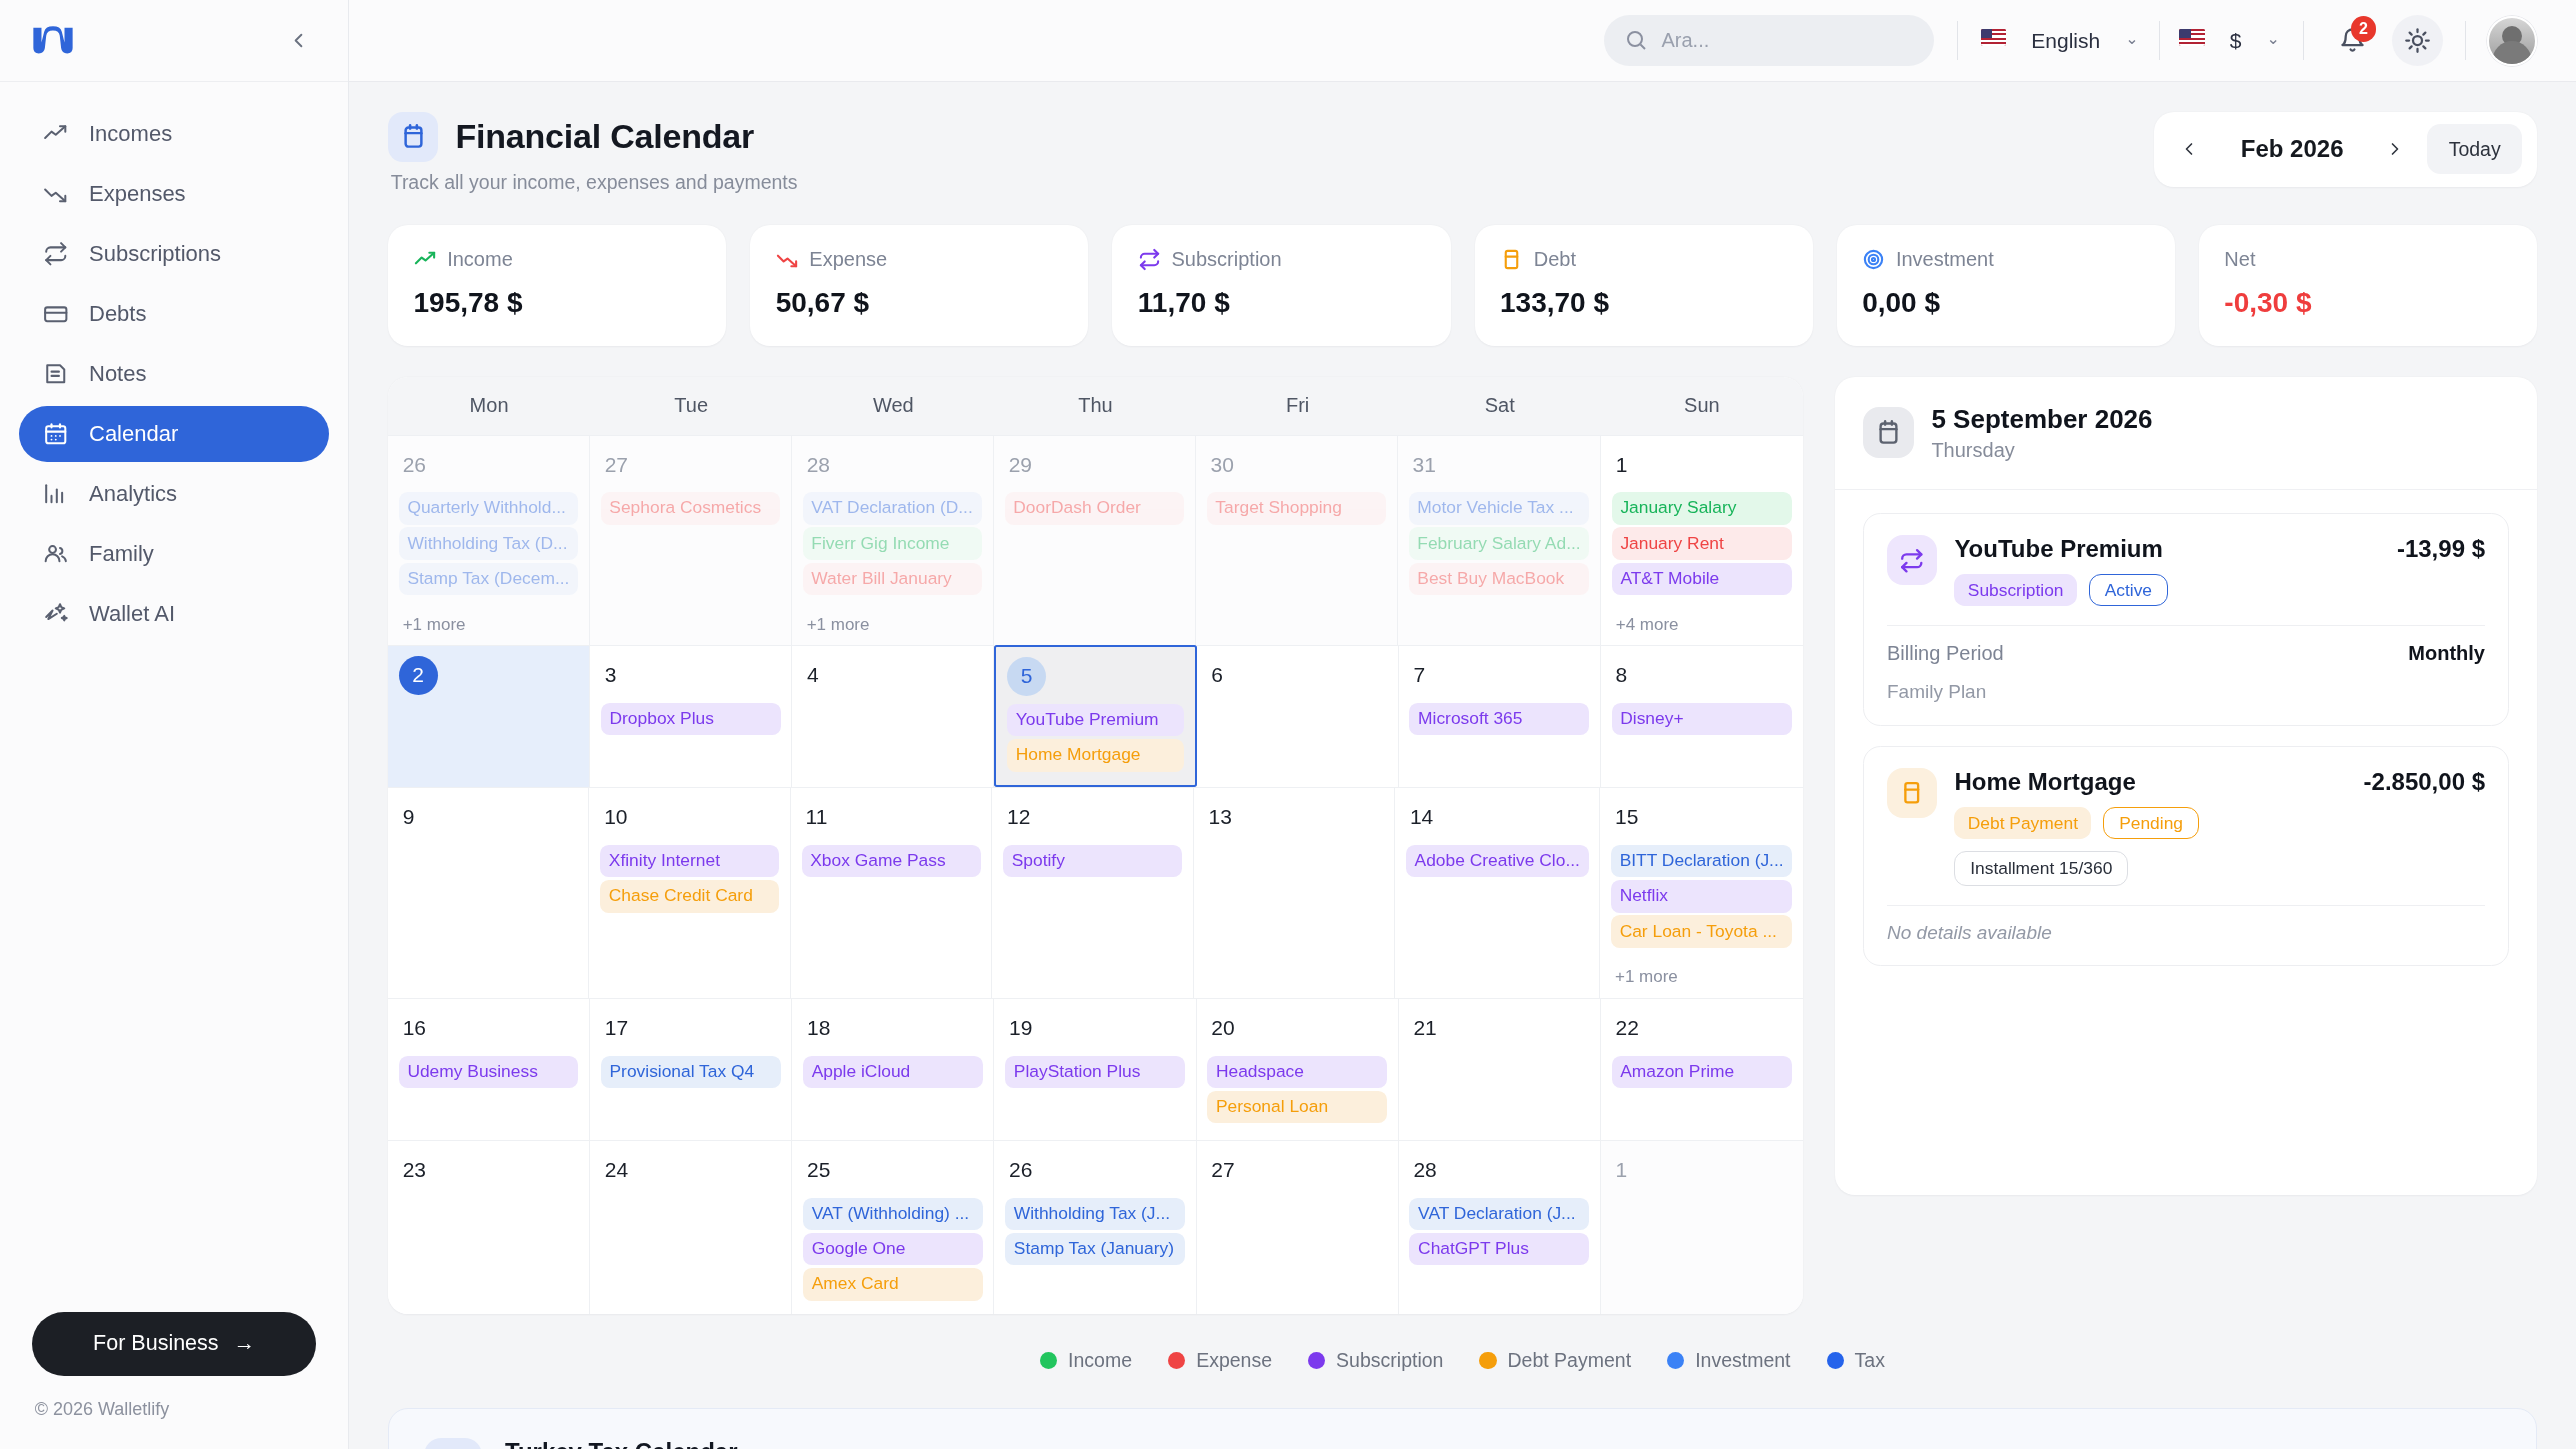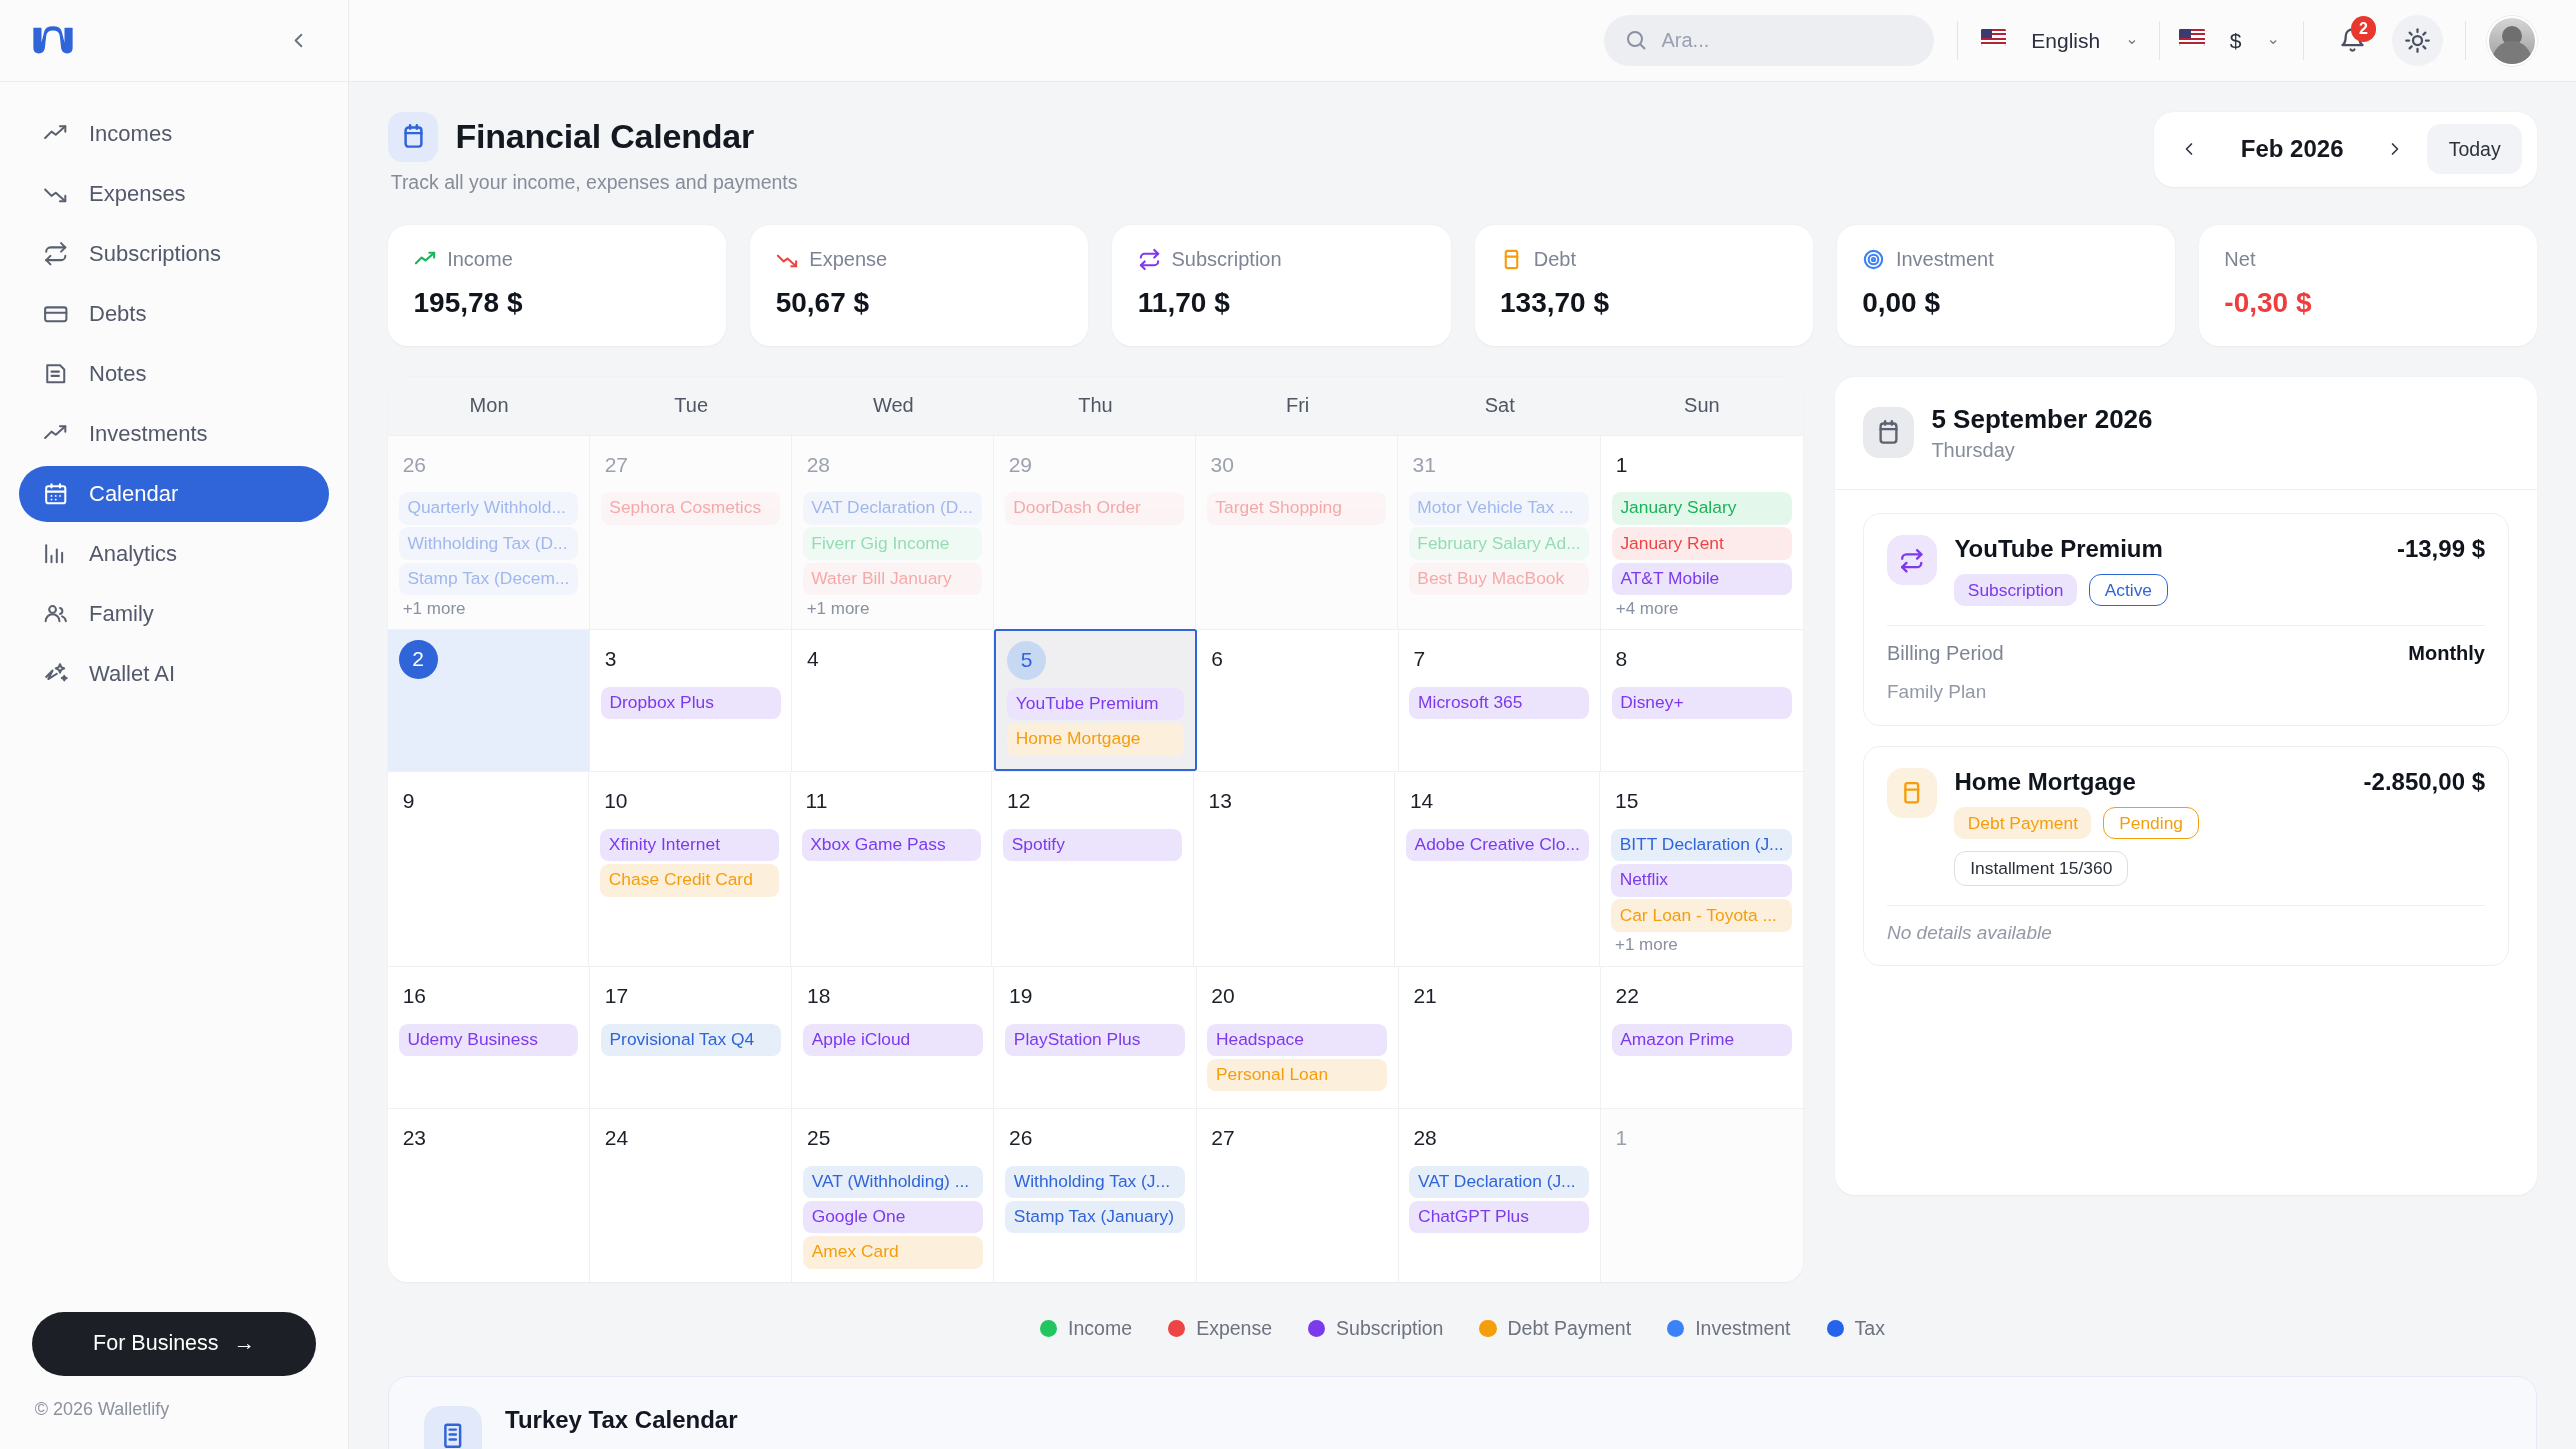--- a/index.html
+++ b/index.html
@@ -168,21 +168,21 @@
   .evt {
     font-size: 17.4px; border-radius: 8.7px; padding: 5.4px 8.7px; margin-bottom: 2.7px;
     white-space: nowrap; overflow: hidden; text-overflow: ellipsis; line-height: 1.25;
   }
   .evt.income       { background: #e3f8ea; color: #18b45a; }
   .evt.expense      { background: #fdeaea; color: #ef4444; }
   .evt.subscription { background: #ece4fd; color: #7c3aed; }
   .evt.debt         { background: #fcefdc; color: #f59e0b; }
   .evt.tax          { background: #e6eefa; color: #2f65d9; }
   .cell.other .evt { opacity: .45; }
-  .more { font-size: 17px; color: #8a90a0; padding-left: 4px; margin-top: 1px; }
+  .more { font-size: 17px; color: #8a90a0; padding-left: 4px; margin-top: 17px; }
 
   .detail-card {
     flex: 1; background: #fff; border-radius: 20px; overflow: hidden;
     box-shadow: 0 0.7px 2px rgba(20,25,40,.05); min-height: 818px;
   }
   .detail-head { display: flex; align-items: center; gap: 17.4px; padding: 27px 28px;
     border-bottom: 0.7px solid #eff0f3; }
   .dh-icon { width: 51px; height: 51px; border-radius: 16px; background: #e9eaee;
     display: flex; align-items: center; justify-content: center; flex: 0 0 51px; }
   .dh-icon svg { width: 27px; height: 27px; stroke: #5c626f; stroke-width: 2.1; fill: none;
@@ -296,29 +296,20 @@
       <div class="nav-item">
         <span class="ico">
             <svg viewBox="0 0 24 24">
               <path d="M4 4h12l4 4v12H4z"></path>
               <line x1="8" y1="10" x2="15" y2="10"></line>
               <line x1="8" y1="14" x2="15" y2="14"></line>
             </svg>
           </span>
         <span>Notes</span>
       </div>
-      <div class="nav-item">
-        <span class="ico">
-            <svg viewBox="0 0 24 24">
-              <polyline points="2 16 8 10 12 13 21 5"></polyline>
-              <polyline points="16 5 21 5 21 10"></polyline>
-            </svg>
-          </span>
-        <span>Investments</span>
-      </div>
       <div class="nav-item active">
         <span class="ico">
             <svg viewBox="0 0 24 24">
               <rect x="3" y="5" width="18" height="16" rx="2"></rect>
               <line x1="3" y1="10" x2="21" y2="10"></line>
               <line x1="8" y1="3" x2="8" y2="6"></line>
               <line x1="16" y1="3" x2="16" y2="6"></line>
               <circle cx="8" cy="14" r=".9" fill="#fff" stroke="none"></circle>
               <circle cx="12" cy="14" r=".9" fill="#fff" stroke="none"></circle>
               <circle cx="16" cy="14" r=".9" fill="#fff" stroke="none"></circle>

